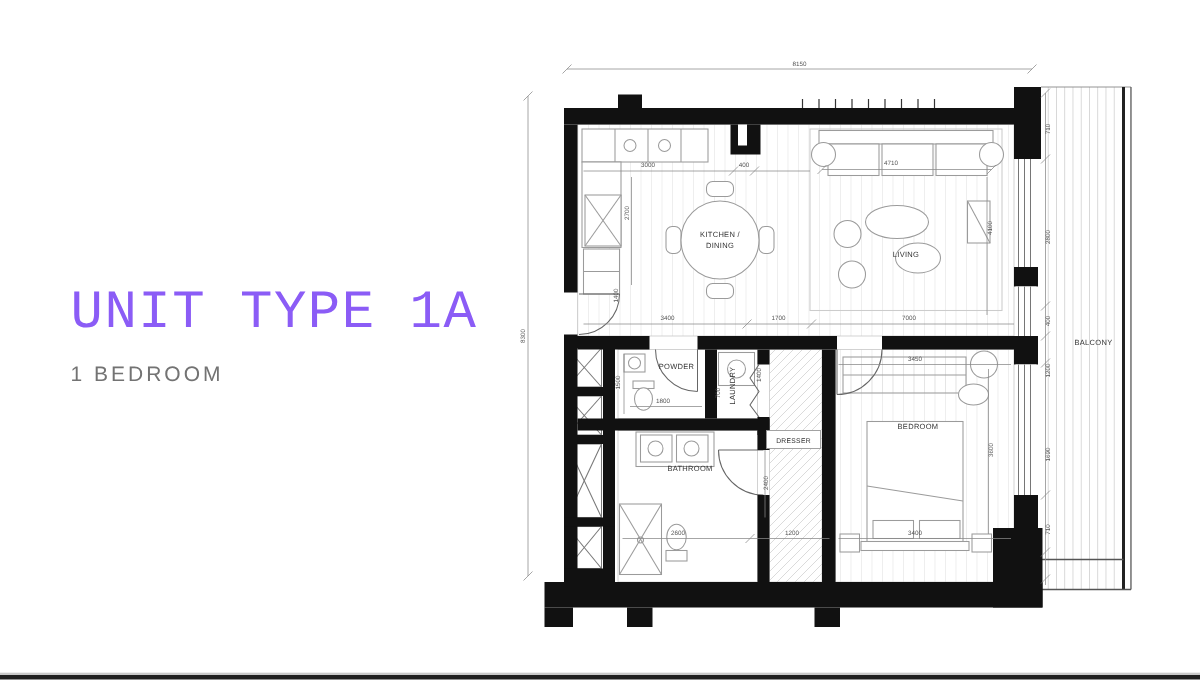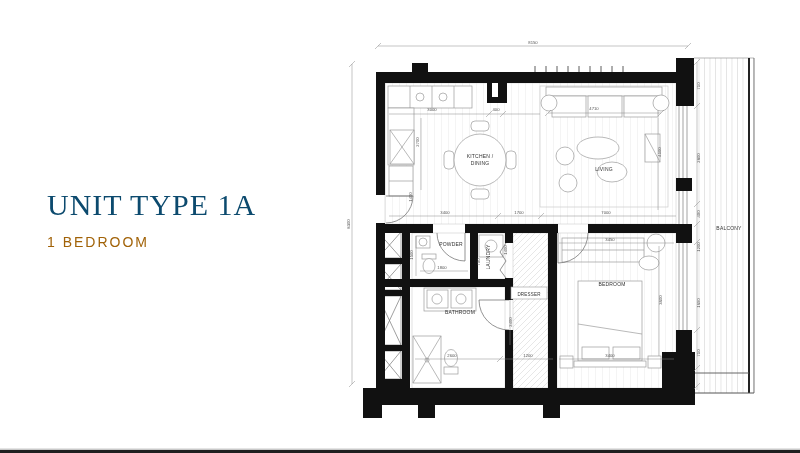--- a/index.html
+++ b/index.html
@@ -2,25 +2,25 @@
 <html><head>
 <meta charset="utf-8">
 <style>
   html,body{margin:0;padding:0;}
   body{
     width:800px;height:453px;position:relative;background:#ffffff;
     font-family:"Liberation Sans",sans-serif;overflow:hidden;
   }
   .title-block{position:absolute;left:47px;top:188px;color:#1e3a6c;}
   .title-block h1{
-    margin:0;font-family:Liberation Serif, serif;
-    font-size:30px;font-weight:500;letter-spacing:1px;color:#0c4a6e;
+    margin:0;font-family:Liberation Mono, monospace;
+    font-size:36px;font-weight:500;letter-spacing:1px;color:#8b5cf6;
   }
   .title-block .subtitle{
-    margin-top:12px;font-size:14px;letter-spacing:2px;color:#a16207;font-weight:500;
+    margin-top:12px;font-size:14px;letter-spacing:2px;color:#737373;font-weight:500;
   }
   .bottom-rule{position:absolute;left:0;bottom:0;width:800px;height:5px;
     background:linear-gradient(#ffffff 0,#c9c9c9 1px,#c9c9c9 2px,#1f1f1f 2px,#1f1f1f 5px);}
   svg{position:absolute;left:0;top:0;}
   text{font-family:"Liberation Sans",sans-serif;fill:#444;}
   .roomlbl{font-size:5px;fill:#333;letter-spacing:.2px;}
   .dimlbl{font-size:4.2px;fill:#555;}
 </style>
 </head>
 <body>

